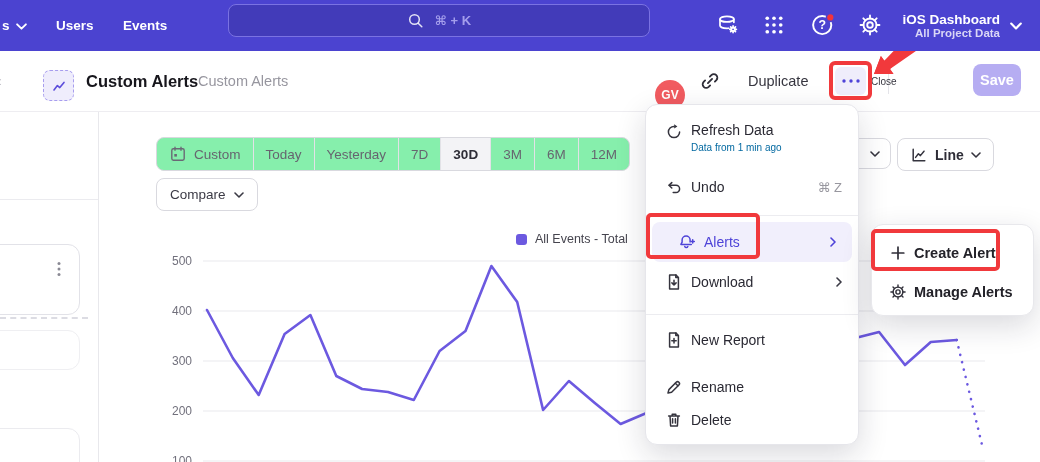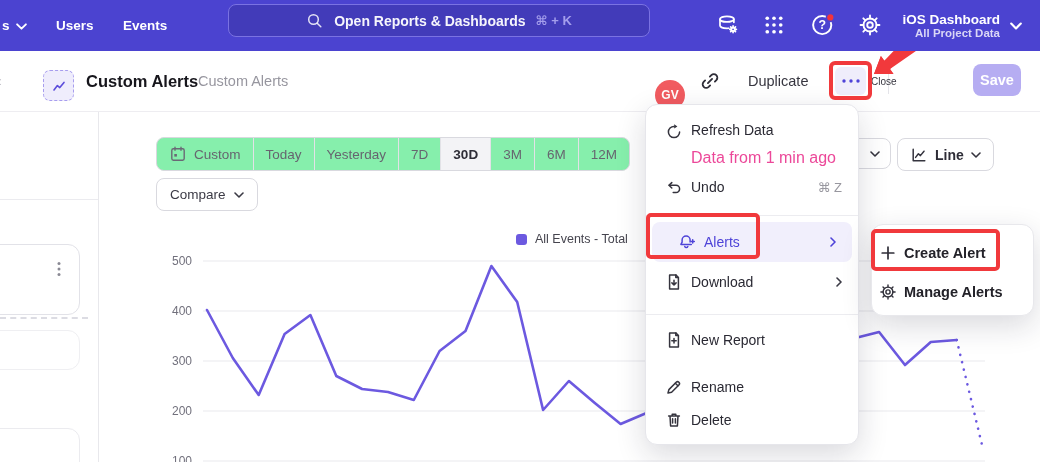--- a/index.html
+++ b/index.html
@@ -70,26 +70,26 @@
   .mi{position:absolute;left:0;right:0;display:flex;align-items:center;padding:0 16px 0 19px;cursor:pointer;
       font-size:14px;font-weight:500;color:#2A2933;}
   .mi .mic{width:18px;height:18px;margin-right:8px;flex:none;display:flex;align-items:center;justify-content:center;}
   .mi .mshort{margin-left:auto;color:#98979F;font-size:13px;font-weight:400;}
   .mi .mchev{margin-left:auto;color:#3A3944;display:flex;}
   .mi.hl{left:6px;right:6px;padding-left:26px;background:#F1EFFC;border-radius:8px;color:#4E43D8;}
   .mi.hl .mchev{color:#4E43D8;}
   .mdiv{position:absolute;left:0;right:0;height:1px;background:#ECECF0;}
   .mrefresh .mtext{display:flex;flex-direction:column;justify-content:center;}
   .mrefresh .mlab{line-height:18px;}
-  .mrefresh .msub{font-size:16px;font-weight:400;color:#ec4899;line-height:17px;margin-top:10px;}
+  .mrefresh .msub{font-size:10px;font-weight:400;color:#0369a1;line-height:17px;margin-top:0;}
 
   
   .submenu{position:absolute;left:871px;top:224px;width:163px;height:92px;background:#fff;border:1px solid #E8E8EC;
            border-radius:12px;box-shadow:0 10px 30px rgba(23,22,48,.16);z-index:22;box-sizing:border-box;}
-  .smi{position:absolute;left:0;right:0;display:flex;align-items:center;padding-left:7px;cursor:pointer;
+  .smi{position:absolute;left:0;right:0;display:flex;align-items:center;padding-left:17px;cursor:pointer;
        font-size:14.5px;font-weight:600;color:#232229;}
   .smi .mic{width:18px;height:18px;margin-right:7px;display:flex;align-items:center;justify-content:center;}
 
   
   .annot{position:absolute;border:4px solid #F1393C;border-radius:6px;box-sizing:border-box;z-index:40;pointer-events:none;}
   .annot-arrow{position:absolute;left:856px;top:34px;z-index:45;pointer-events:none;}
 </style>
 </head>
 <body>
 
@@ -243,21 +243,20 @@
     <div class="nav-item" style="left:56px;">Users</div>
     <div class="nav-item" style="left:123px;">Events</div>
 
     <div class="searchbar">
       <span style="display:flex;">
         <svg width="18" height="18" viewBox="0 0 18 18" fill="none" stroke="rgba(255,255,255,.85)" stroke-width="1.5" stroke-linecap="round">
           <circle cx="7.5" cy="7.5" r="4.8"></circle>
             <path d="M11.2 11.2 14.8 14.8"></path>
         </svg>
       </span>
-      <span class="ph">Open Reports &amp; Dashboards</span>
       <span class="kbd">⌘ + K</span>
     </div>
 
     <div class="nav-iconbtn" style="left:713px;">
       <span>
         <svg width="24" height="24" viewBox="0 0 18 18" fill="none" stroke="#fff" stroke-width="1.3" stroke-linecap="round">
           <ellipse cx="8.2" cy="4.6" rx="5.2" ry="2.1"></ellipse>
           <path d="M3 4.6v4.8c0 1.15 2.33 2.1 5.2 2.1.45 0 .9-.02 1.3-.07"></path>
           <path d="M13.4 4.6v2.4"></path>
           <circle cx="12.8" cy="12.2" r="1.3"></circle>

